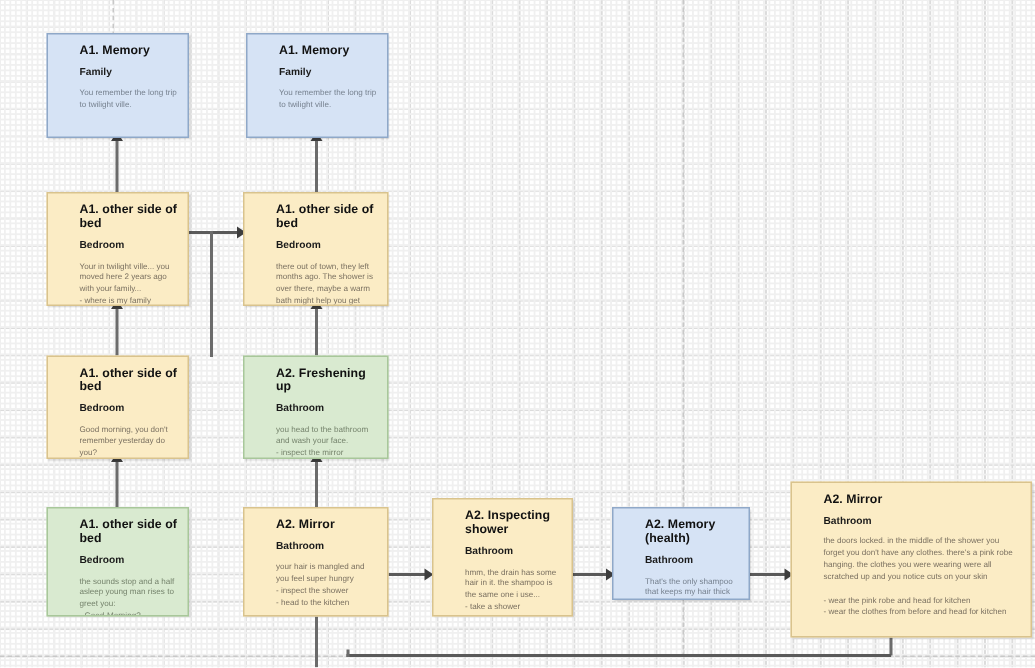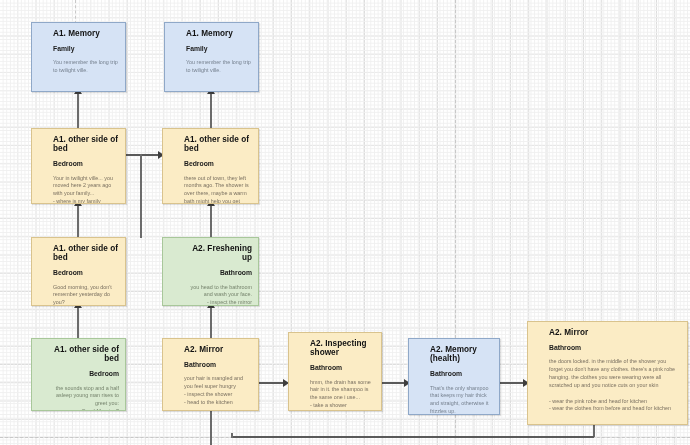--- a/index.html
+++ b/index.html
@@ -69,21 +69,21 @@
   .node {
     position: absolute;
     box-sizing: border-box;
     border: 1px solid #8a8a8a;
     padding: 6px 6px 6px 21px;
     box-shadow: 1px 1px 1px rgba(0,0,0,0.12);
     overflow: hidden;
   }
   .node.blue   { background: #d6e3f5; border-color: #8fa8c8; }
   .node.yellow { background: #fbecc5; border-color: #d9c38d; }
-  .node.green  { background: #d9ead0; border-color: #a8c79a; text-align: right; }
+  .node.green  { background: #d9ead0; border-color: #a8c79a; }
 
   .node .title {
     font-size: 8.2px;
     font-weight: bold;
     color: #111111;
     line-height: 1.1;
     margin-bottom: 7px;
     letter-spacing: 0.05px;
   }
   .node .room {
@@ -206,21 +206,21 @@
   </div>
 
   <div class="node yellow" style="left:288px; top:332px; width:94px; height:79px;">
     <div class="title">A2. Inspecting shower</div>
     <div class="room">Bathroom</div>
     <div class="body">hmm, the drain has some hair in it. the shampoo is the same one i use...
 - take a shower
 - skip the shower and head for the kitchen</div>
   </div>
 
-  <div class="node blue" style="left:408px; top:338px; width:92px; height:77px;">
+  <div class="node blue" style="left:408px; top:338px; width:92px; height:62px;">
     <div class="title">A2. Memory (health)</div>
     <div class="room">Bathroom</div>
     <div class="body">That's the only shampoo that keeps my hair thick and straight, otherwise it frizzles up.</div>
   </div>
 
   <div class="node yellow" style="left:527px; top:321px; width:161px; height:104px;">
     <div class="title">A2. Mirror</div>
     <div class="room">Bathroom</div>
     <div class="body">the doors locked. in the middle of the shower you forget you don't have any clothes. there's a pink robe hanging. the clothes you were wearing were all scratched up and you notice cuts on your skin
 

